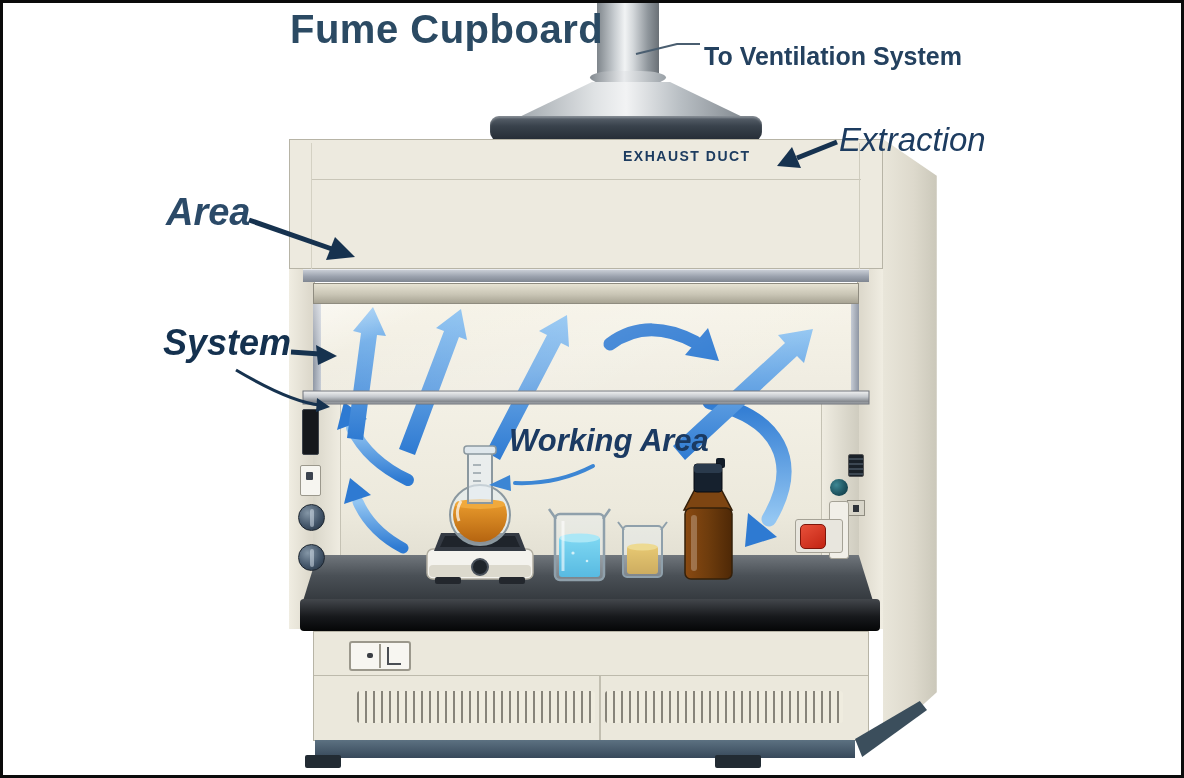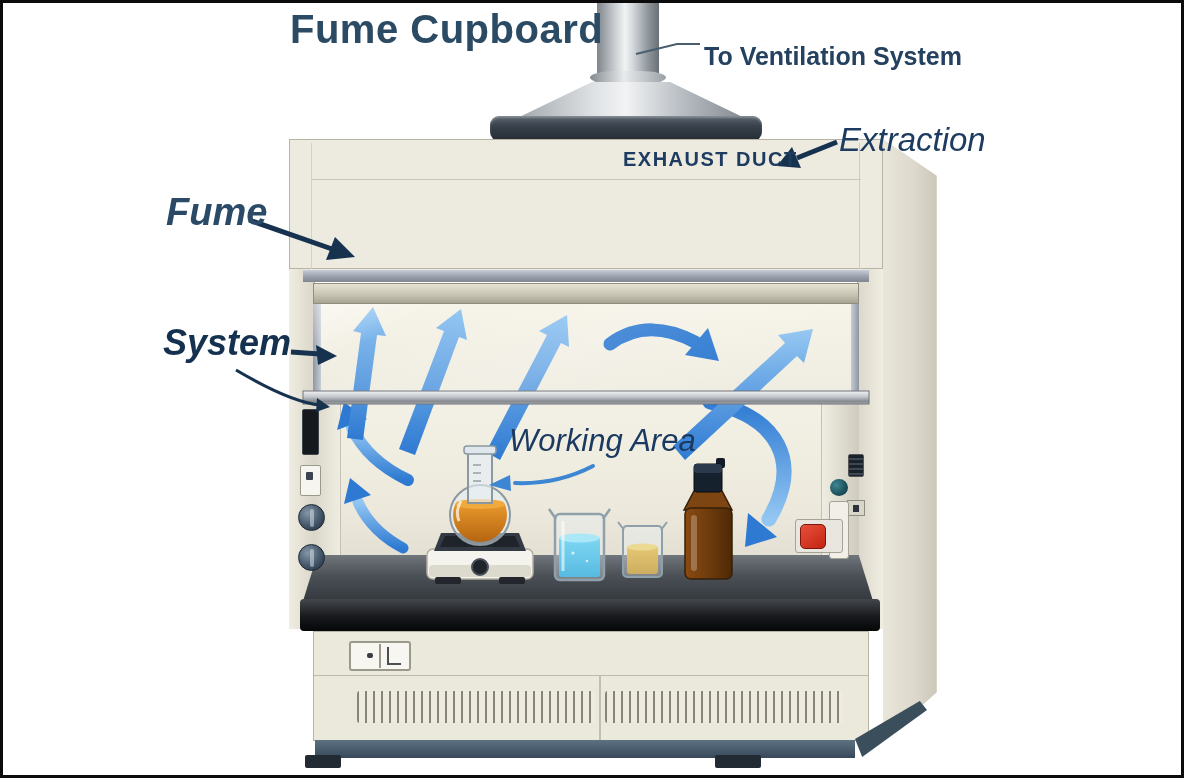--- a/index.html
+++ b/index.html
@@ -18,21 +18,21 @@
     background:linear-gradient(180deg,#5d6670 0%,#39424c 40%,#242b34 100%);box-shadow:inset 0 2px 2px rgba(255,255,255,.25);}
 
   
   .side-panel{left:880px;top:136px;width:56px;height:602px;
     clip-path:polygon(0 0,96% 6.1%,96% 91.9%,0 100%);
     background:linear-gradient(90deg,#e9e6da 0%,#ddd9cc 55%,#c9c6b8 100%);}
   .top-panel{left:286px;top:136px;width:594px;height:130px;background:#edeadf;border:1px solid #b7b4a6;box-sizing:border-box;}
   .top-line{left:308px;top:176px;width:550px;height:1px;background:#c9c6b8;}
   .top-inset-l{left:308px;top:140px;width:1px;height:126px;background:#d4d1c3;}
   .top-inset-r{left:856px;top:140px;width:1px;height:126px;background:#cfccbe;}
-  .exhaust-duct-label{left:620px;top:145px;font-size:20px;font-weight:600;letter-spacing:1.5px;color:#2a4c6e;}
+  .exhaust-duct-label{left:620px;top:145px;font-size:14px;font-weight:600;letter-spacing:1.5px;color:#2a4c6e;}
 
   .post-left{left:286px;top:266px;width:26px;height:360px;background:linear-gradient(90deg,#f0ede2,#ddd9cc 85%);border-right:1px solid #b7b4a6;box-sizing:border-box;}
   .post-right{left:854px;top:266px;width:26px;height:360px;background:linear-gradient(90deg,#ddd9cc 10%,#f0ede2);border-left:1px solid #b7b4a6;box-sizing:border-box;}
 
   .sash-top-rail{left:300px;top:266px;width:566px;height:13px;
     background:linear-gradient(180deg,#c8cdd5 0%,#9aa1ad 55%,#7f8691 100%);border-top:1px solid #e8eaee;box-sizing:border-box;}
   .sash-header{left:310px;top:280px;width:546px;height:21px;
     background:linear-gradient(180deg,#e6e2d2 0%,#c9c5b5 55%,#a8a494 100%);border:1px solid #8f8c80;box-sizing:border-box;}
   .sash-glass{left:310px;top:301px;width:546px;height:87px;background:linear-gradient(180deg,#f6f3e8,#efece1);}
   .rail-l{left:310px;top:301px;width:8px;height:99px;background:linear-gradient(90deg,#8d95a2,#c6ccd5);}
@@ -88,21 +88,21 @@
   .e-plate{left:792px;top:516px;width:48px;height:34px;background:#e8e6de;border:1px solid #a5a296;border-radius:3px;box-sizing:border-box;}
   .e-red{left:797px;top:521px;width:26px;height:25px;background:linear-gradient(145deg,#e8503a,#c22413);border-radius:5px;border:1px solid #7e150a;box-sizing:border-box;}
 
   
   .lbl{position:absolute;color:#1d3c60;white-space:nowrap;z-index:6;}
   .title{left:287px;top:4px;font-size:40px;font-weight:bold;color:#2b4a63;letter-spacing:.5px;}
   .vent-lbl{left:701px;top:39px;font-size:25px;font-weight:700;color:#24415f;}
   .extraction-lbl{left:836px;top:118px;font-size:33px;font-weight:normal;font-style:italic;color:#1d3c60;}
   .sash-lbl{left:163px;top:188px;font-size:38px;font-weight:bold;font-style:italic;color:#2b4a68;}
   .airflow-lbl{left:160px;top:319px;font-size:36px;font-weight:bold;font-style:italic;color:#14314f;}
-  .working-lbl{left:506px;top:420px;font-size:31px;font-weight:normal;font-style:italic;color:#1b3a62;}
+  .working-lbl{left:506px;top:420px;font-size:31px;font-weight:bold;font-style:italic;color:#1b3a62;}
 
   .overlay{position:absolute;left:0;top:0;width:1184px;height:778px;z-index:5;pointer-events:none;}
 </style>
 </head>
 <body>
 
 <div class="canvas">
 
   <div class="abs duct-pipe"></div>
   <div class="abs duct-flare"></div>
@@ -295,17 +295,17 @@
     </g>
     <g>
       <path d="M834,139 L794,155" stroke="#16324f" stroke-width="5" fill="none"></path>
       <path d="M774,163 L789,144 L798,165 Z" fill="#16324f"></path>
     </g>
   </svg>
 
   <div class="lbl title">Fume Cupboard</div>
   <div class="lbl vent-lbl">To Ventilation System</div>
   <div class="lbl extraction-lbl">Extraction</div>
-  <div class="lbl sash-lbl">Fume</div>
+  <div class="lbl sash-lbl">Area</div>
   <div class="lbl airflow-lbl">System</div>
   <div class="lbl working-lbl">Working Area</div>
 
 </div>
 
 </body></html>

